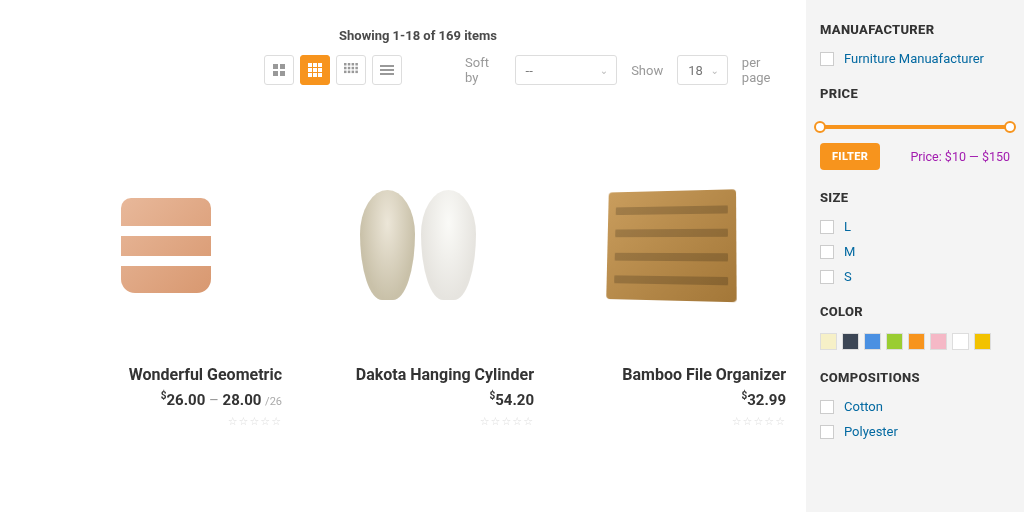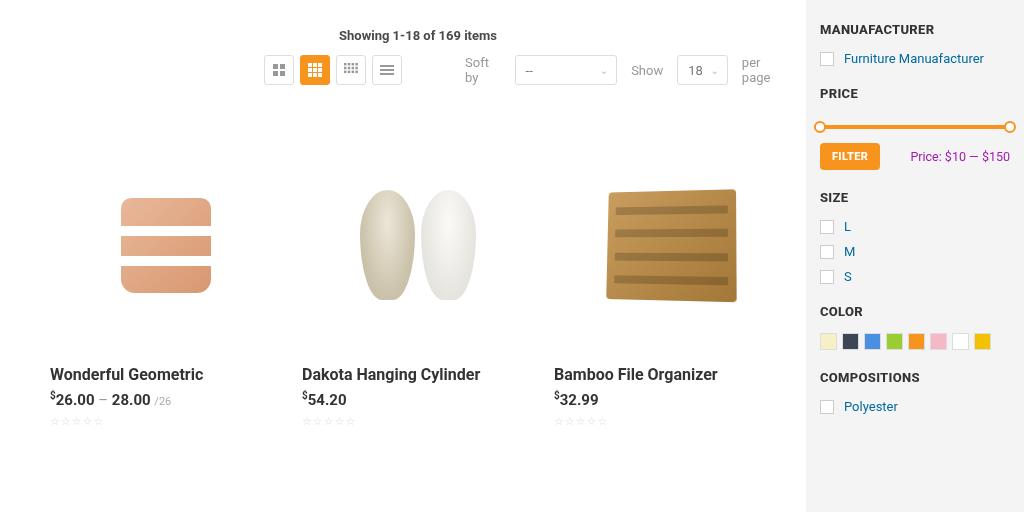--- a/index.html
+++ b/index.html
@@ -12,21 +12,21 @@
 .view-btn { width: 30px; height: 30px; border: 1px solid #ddd; border-radius: 3px; display: flex; align-items: center; justify-content: center; cursor: pointer; background: #fff; }
 .view-btn.active { background: #f7941d; border-color: #f7941d; color: #fff; }
 .view-btn svg { width: 14px; height: 14px; }
 .ctrl-label { font-size: 13px; color: #999; }
 .select { position: relative; border: 1px solid #ddd; border-radius: 3px; height: 30px; padding: 0 24px 0 10px; display: flex; align-items: center; font-size: 13px; color: #777; cursor: pointer; }
 .select .chev { position: absolute; right: 8px; top: 50%; transform: translateY(-50%); font-size: 10px; color: #bbb; }
 .select.sort { width: 112px; }
 .select.show { width: 52px; }
 .ctrl-gap { width: 40px; }
 .grid { display: flex; gap: 20px; }
-.card { flex: 1; text-align: left; }
+.card { flex: 1; text-align: right; }
 .thumb { height: 240px; display: flex; align-items: center; justify-content: center; }
 .obj { width: 130px; height: 130px; display: flex; align-items: center; justify-content: center; }
 .pot { background: linear-gradient(135deg, #e8b89a, #d89870); width: 90px; height: 95px; border-radius: 10px 10px 14px 14px; position: relative; }
 .pot::before, .pot::after { content: ""; position: absolute; left: 0; right: 0; height: 10px; background: #fff; }
 .pot::before { top: 28px; }
 .pot::after { top: 58px; }
 .skull-wrap { display: flex; gap: 6px; }
 .skull { width: 55px; height: 110px; background: radial-gradient(ellipse at 50% 30%, #ece6d8, #c9c1a9 70%); border-radius: 50% 50% 40% 40% / 40% 40% 60% 60%; position: relative; }
 .skull.s2 { background: radial-gradient(ellipse at 50% 30%, #fafaf7, #e6e4df 70%); }
 .organizer { width: 140px; height: 110px; background: linear-gradient(135deg, #c99d5d, #a37738); border-radius: 4px; transform: perspective(300px) rotateY(-8deg) rotateX(4deg); display: flex; flex-direction: column; justify-content: space-around; padding: 8px; }
@@ -218,15 +218,19 @@
       <div class="swatch" style="background: rgb(154, 205, 50);"></div>
       <div class="swatch" style="background: rgb(247, 148, 29);"></div>
       <div class="swatch" style="background: rgb(245, 184, 198);"></div>
       <div class="swatch" style="background: rgb(255, 255, 255);"></div>
       <div class="swatch" style="background: rgb(242, 194, 0);"></div>
     </div>
 
   <div class="fhead">COMPOSITIONS</div>
   <div class="chk-row">
       <div class="chk"></div>
+      <span class="chk-label">Cotton</span>
+    </div>
+  <div class="chk-row">
+      <div class="chk"></div>
       <span class="chk-label">Polyester</span>
     </div>
 </div>
 
 </body></html>

